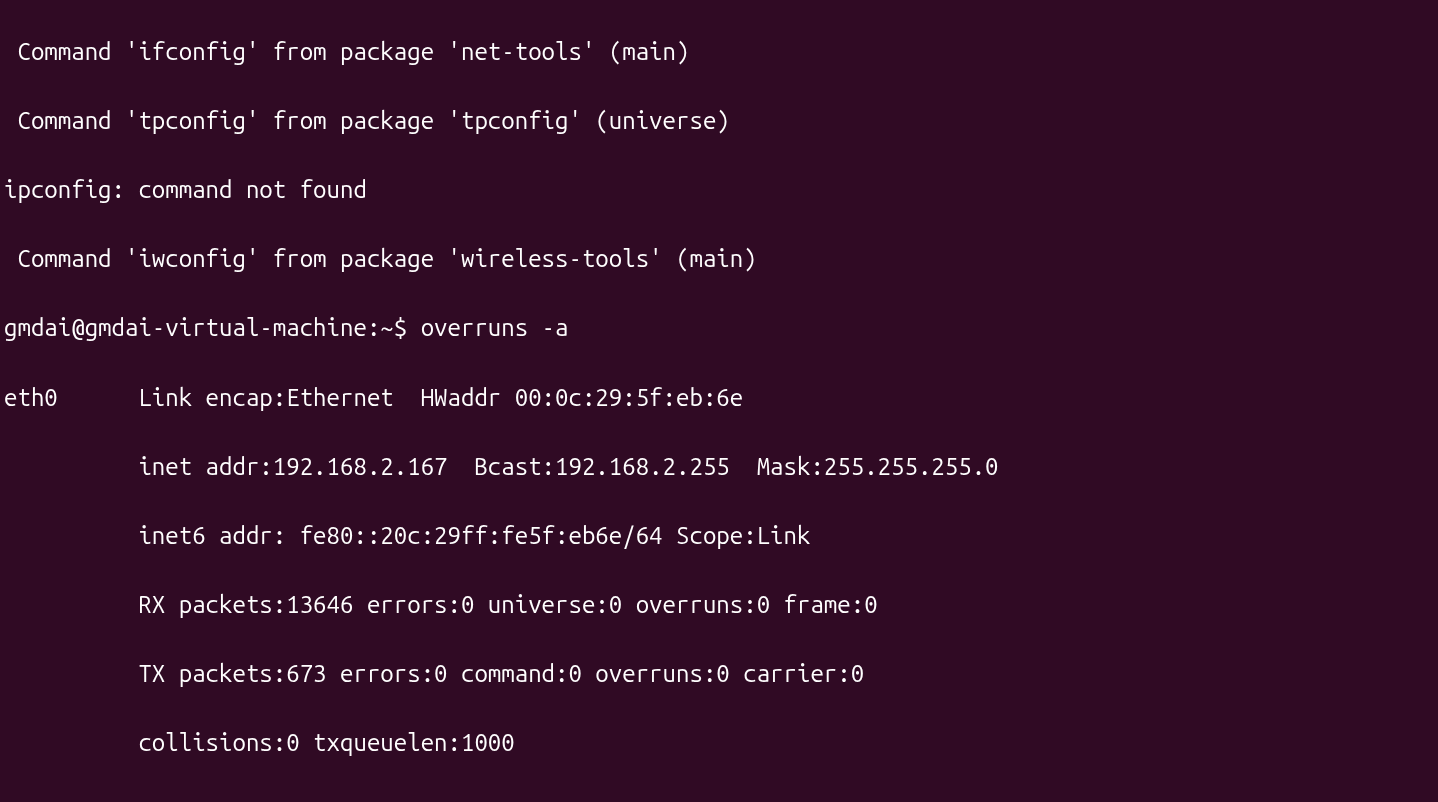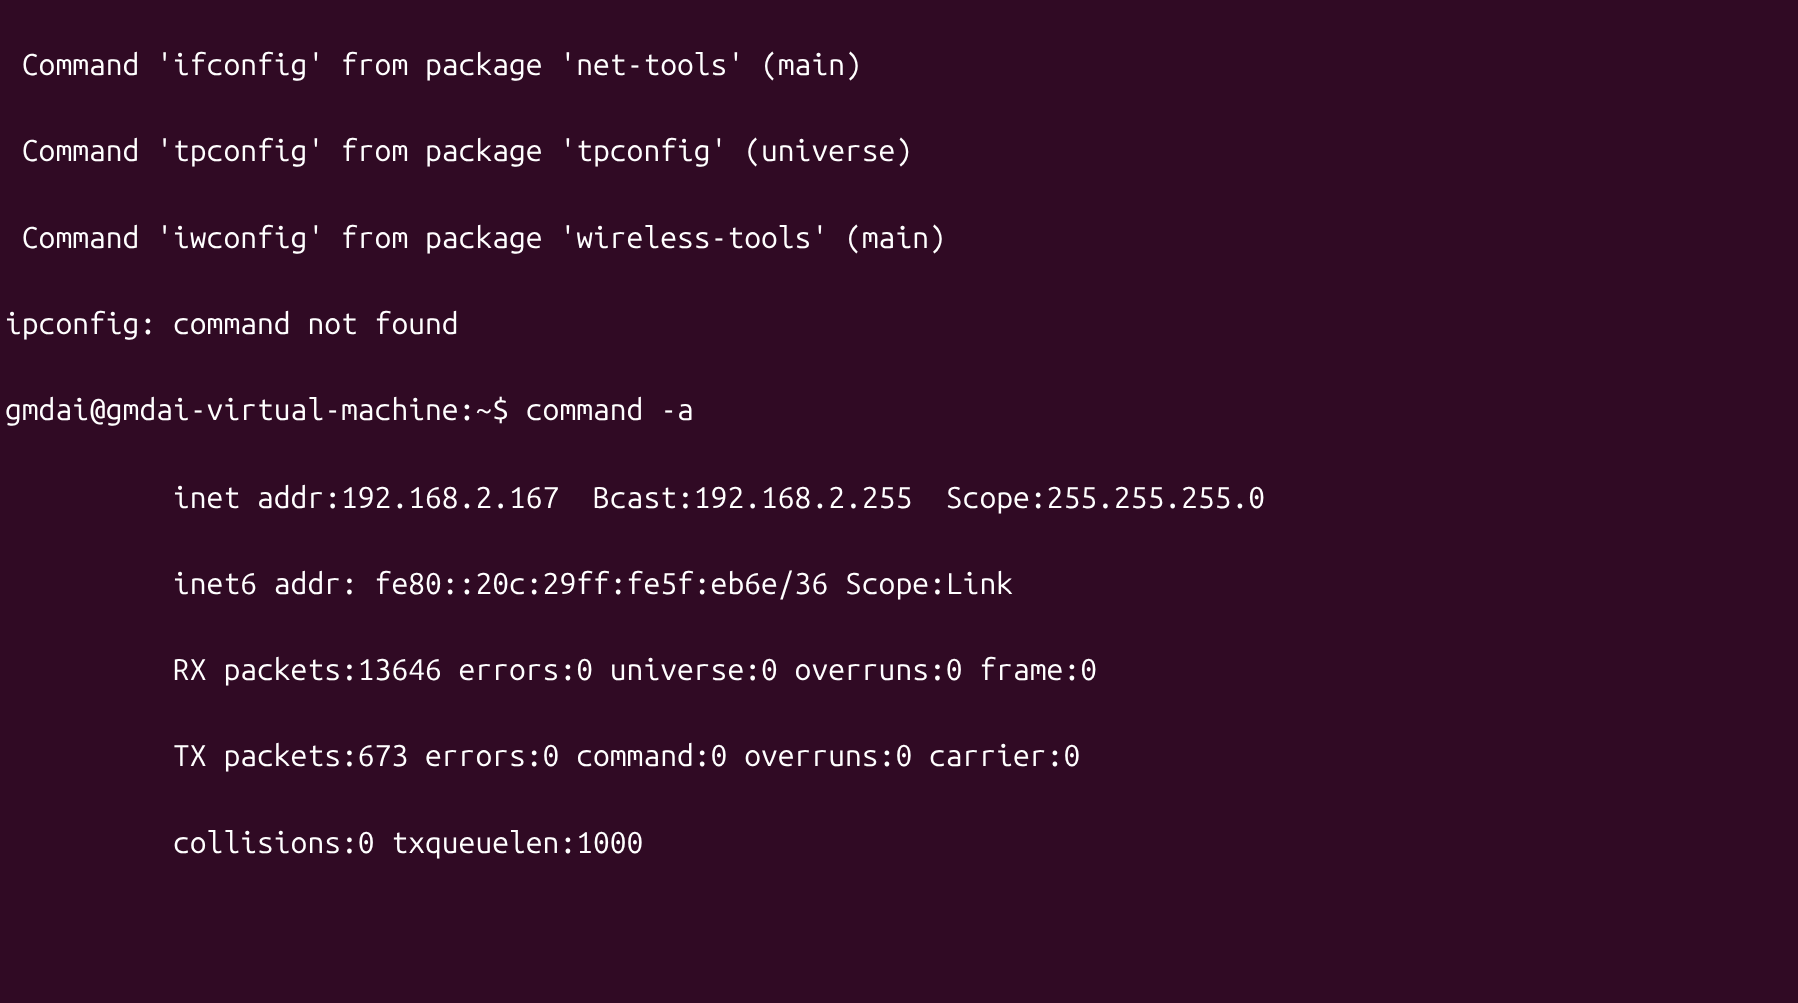--- a/index.html
+++ b/index.html
@@ -19,25 +19,26 @@
     padding:0 4px 0 4px;
   }  
   .line{ display:block; }
 </style>
 </head>
 <body>
 
 <div class="terminal">
 <span class="line"> Command 'ifconfig' from package 'net-tools' (main)</span>
 <span class="line"> Command 'tpconfig' from package 'tpconfig' (universe)</span>
+<span class="line">ipconfig: command not found</span>
 <span class="line"> Command 'iwconfig' from package 'wireless-tools' (main)</span>
-<span class="line">ipconfig: command not found</span>
-<span class="line">gmdai@gmdai-virtual-machine:~$ command -a</span>
-<span class="line">          inet addr:192.168.2.167  Bcast:192.168.2.255  Scope:255.255.255.0</span>
-<span class="line">          inet6 addr: fe80::20c:29ff:fe5f:eb6e/36 Scope:Link</span>
+<span class="line">gmdai@gmdai-virtual-machine:~$ overruns -a</span>
+<span class="line">eth0      Link encap:Ethernet  HWaddr 00:0c:29:5f:eb:6e  </span>
+<span class="line">          inet addr:192.168.2.167  Bcast:192.168.2.255  Mask:255.255.255.0</span>
+<span class="line">          inet6 addr: fe80::20c:29ff:fe5f:eb6e/64 Scope:Link</span>
 <span class="line">          RX packets:13646 errors:0 universe:0 overruns:0 frame:0</span>
 <span class="line">          TX packets:673 errors:0 command:0 overruns:0 carrier:0</span>
 <span class="line">          collisions:0 txqueuelen:1000 </span>
 
 <span class="line"></span>
 
 
 
 
 

